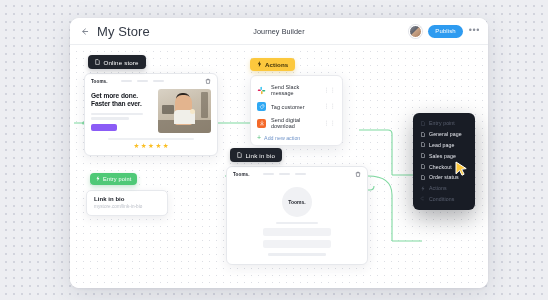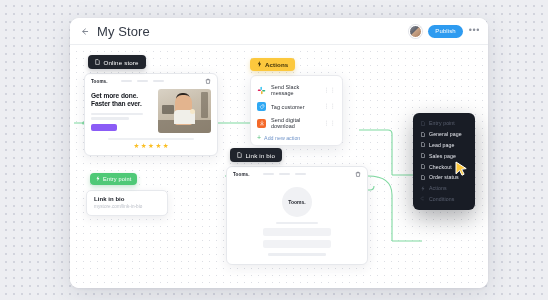--- a/index.html
+++ b/index.html
@@ -286,20 +286,21 @@
 
   <div class="window">
 
     <div class="titlebar">
       <div class="back-arrow">
         <svg width="9" height="9" viewBox="0 0 12 12" fill="none">
           <path d="M7.2 2.6L3.6 6l3.6 3.4M3.8 6h6.4" stroke="#6b7280" stroke-width="1.1" stroke-linecap="round" stroke-linejoin="round"></path>
         </svg>
       </div>
       <div class="store-name">My Store</div>
+      <div class="page-title">Journey Builder</div>
       <div class="title-right">
         <div class="avatar"></div>
         <button class="publish-btn">Publish</button>
         <div class="dots-btn">•••</div>
       </div>
     </div>
 
     <div class="canvas">
 
       <svg class="connectors" viewBox="0 0 418 243" preserveAspectRatio="none">

